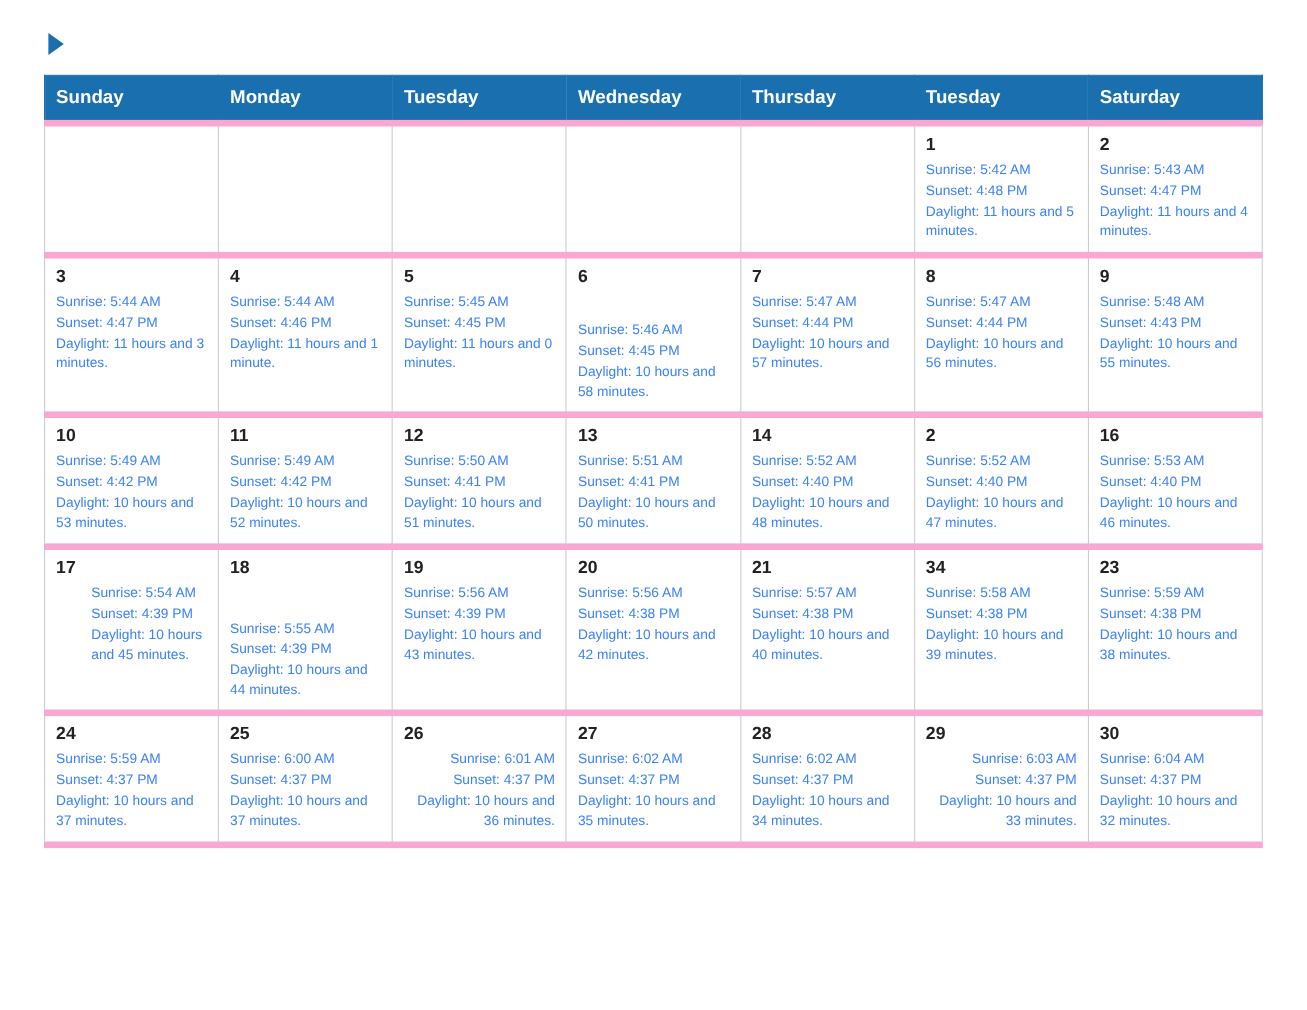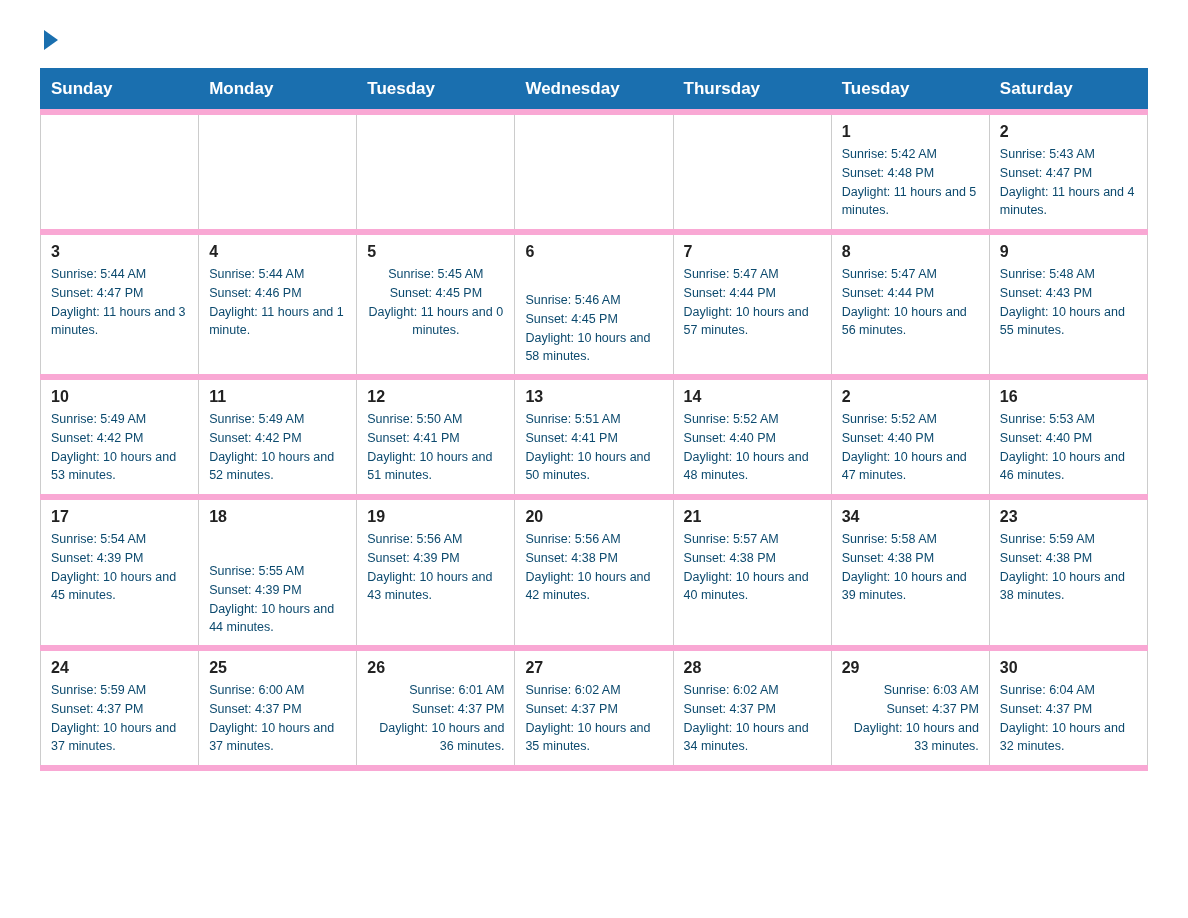--- a/index.html
+++ b/index.html
@@ -84,21 +84,21 @@
     }
     .day-number {
       font-size: 16px;
       font-weight: bold;
       color: #222;
       margin-bottom: 4px;
       display: block;
     }
     .day-info {
       font-size: 12.5px;
-      color: #0c4a6e;
+      color: #3b82f6;
       line-height: 1.5;
     }
     .calendar tr {
       border-bottom: 6px solid #f9a8d4;
     }
     .empty-cell {
       background: #fff;
     }
   </style>
 </head>
@@ -158,21 +158,21 @@
 Daylight: 11 hours and 3 minutes.</div>
         </td>
         <td>
           <span class="day-number">4</span>
           <div class="day-info" style="white-space: pre-line;">Sunrise: 5:44 AM
 Sunset: 4:46 PM
 Daylight: 11 hours and 1 minute.</div>
         </td>
         <td>
           <span class="day-number">5</span>
-          <div class="day-info" style="white-space: pre-line; text-align: center;">Sunrise: 5:45 AM
+          <div class="day-info" style="white-space: pre-line;">Sunrise: 5:45 AM
 Sunset: 4:45 PM
 Daylight: 11 hours and 0 minutes.</div>
         </td>
         <td>
           <span class="day-number">6</span>
           <div class="day-info" style="white-space: pre-line; margin-top: 30px;">Sunrise: 5:46 AM
 Sunset: 4:45 PM
 Daylight: 10 hours and 58 minutes.</div>
         </td>
         <td>
@@ -234,21 +234,21 @@
         <td>
           <span class="day-number">16</span>
           <div class="day-info" style="white-space: pre-line;">Sunrise: 5:53 AM
 Sunset: 4:40 PM
 Daylight: 10 hours and 46 minutes.</div>
         </td>
       </tr>
       <tr>
         <td>
           <span class="day-number">17</span>
-          <div class="day-info" style="white-space: pre-line;">Sunrise: 5:54 AM
+          <div class="day-info" style="white-space: pre-line; margin-left: 32px;">Sunrise: 5:54 AM
 Sunset: 4:39 PM
 Daylight: 10 hours and 45 minutes.</div>
         </td>
         <td>
           <span class="day-number">18</span>
           <div class="day-info" style="white-space: pre-line; margin-top: 36px;">Sunrise: 5:55 AM
 Sunset: 4:39 PM
 Daylight: 10 hours and 44 minutes.</div>
         </td>
         <td>

